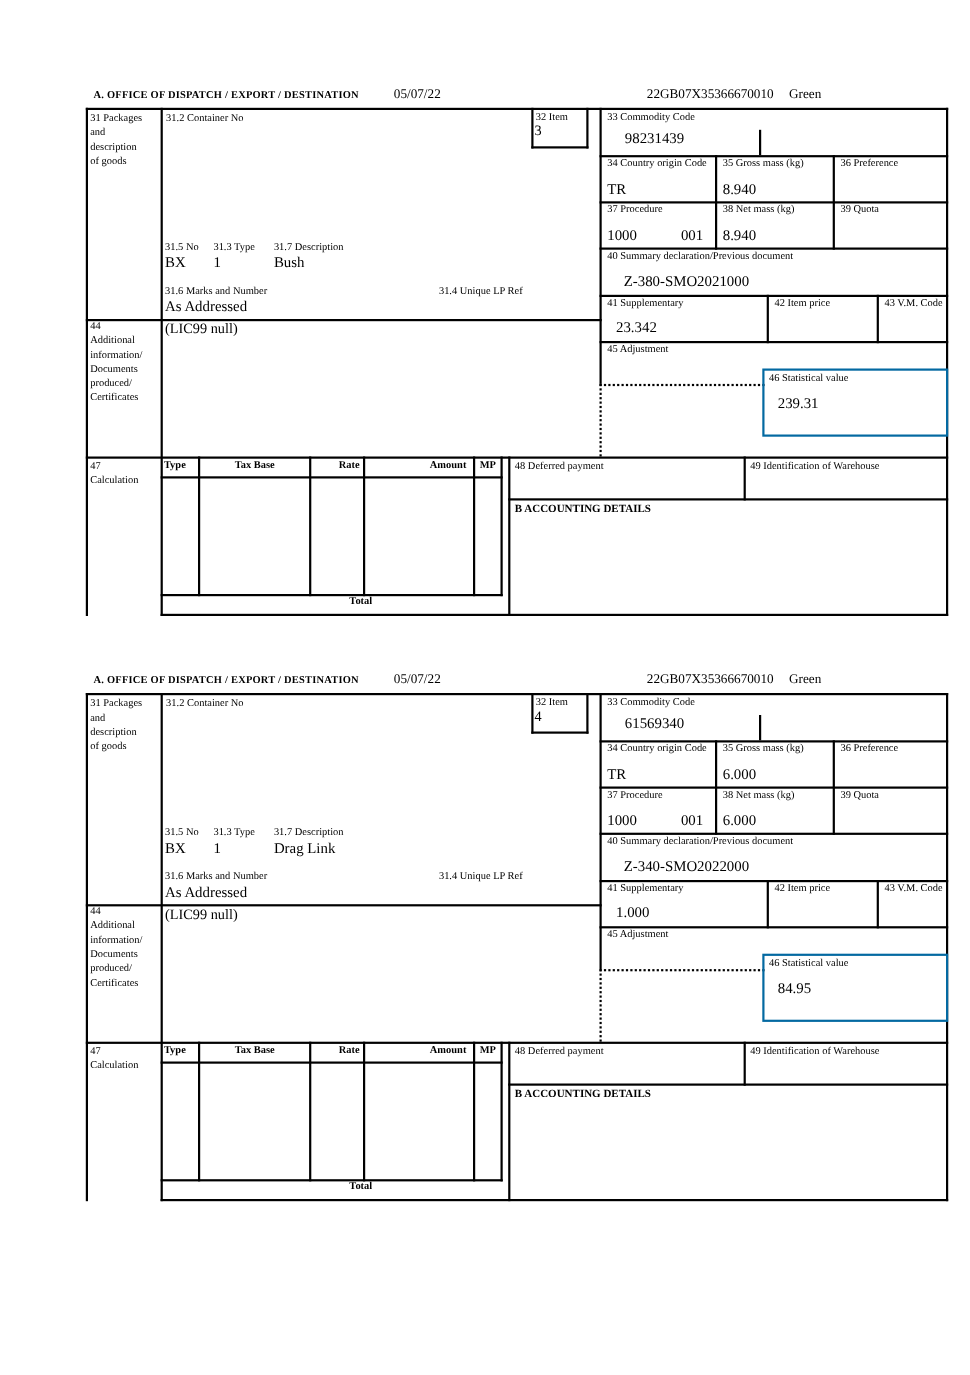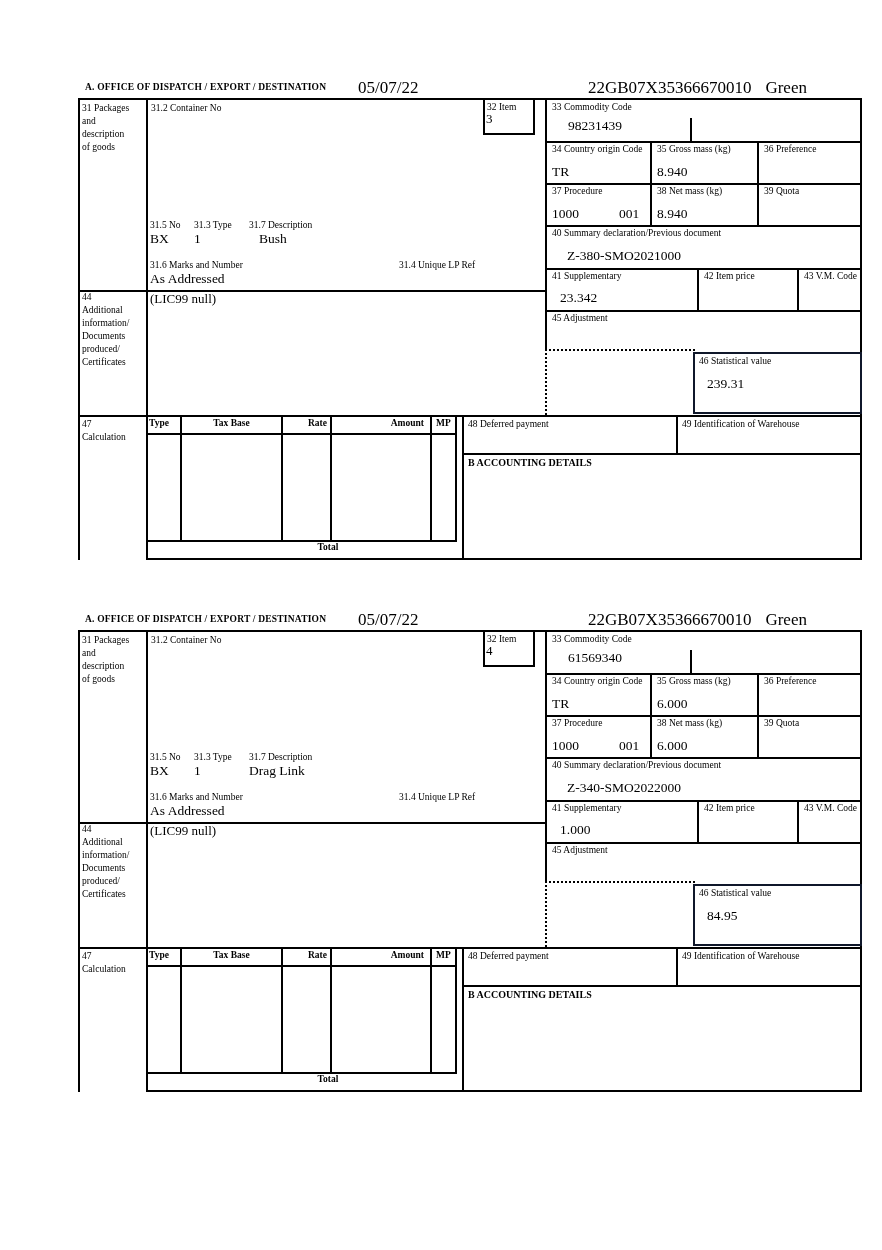--- a/index.html
+++ b/index.html
@@ -9,22 +9,22 @@
   .form-1{top:80px;}
   .form-2{top:612px;}
   .ln{position:absolute;background:#000;}
   .dot-v{position:absolute;border-left:2px dotted #000;width:0;background:none;}
   .dot-h{position:absolute;border-top:2px dotted #000;height:0;background:none;}
   .lbl{position:absolute;font-size:9.5px;line-height:11px;white-space:nowrap;}
   .val{position:absolute;font-size:13.5px;line-height:15px;white-space:nowrap;}
   .val-s{position:absolute;font-size:13px;line-height:14px;white-space:nowrap;}
   .bold{font-weight:bold;}
   .hdr-office{position:absolute;left:7px;top:2px;font-size:9.5px;font-weight:bold;letter-spacing:.2px;white-space:nowrap;}
-  .hdr-num{position:absolute;top:-2px;font-size:17px;white-space:nowrap;}
-  .box46{position:absolute;left:615px;top:272px;width:165px;height:58px;border:2px solid #0f172a;}
+  .hdr-num{position:absolute;top:-2px;font-size:12px;white-space:nowrap;}
+  .box46{position:absolute;left:615px;top:255px;width:165px;height:58px;border:2px solid #0369a1;}
   .box46 .l{position:absolute;left:4px;top:2px;font-size:9.5px;white-space:nowrap;}
   .box46 .v{position:absolute;left:12px;top:22px;font-size:13.5px;white-space:nowrap;}
   .gap{display:inline-block;width:40px;}
   .gap-sm{display:inline-block;width:14px;}
   .cth{position:absolute;top:338px;font-size:9.5px;font-weight:bold;}
 </style>
 </head>
 <body>
 
 <div id="page">
@@ -76,21 +76,21 @@
 
     <div class="lbl" style="left:73px;top:23px;">31.2 Container No</div>
     <div class="lbl" style="left:409px;top:22px;">32 Item</div>
     <div class="val-s" style="left:408px;top:32px;">3</div>
 
     <div class="lbl" style="left:72px;top:140px;">31.5 No</div>
     <div class="lbl" style="left:116px;top:140px;">31.3 Type</div>
     <div class="lbl" style="left:171px;top:140px;">31.7 Description</div>
     <div class="val" style="left:72px;top:151px;">BX</div>
     <div class="val" style="left:116px;top:151px;">1</div>
-    <div class="val" style="left:181px;top:151px;">Bush</div>
+    <div class="val" style="left:171px;top:151px;">Bush</div>
 
     <div class="lbl" style="left:72px;top:180px;">31.6 Marks and Number</div>
     <div class="lbl" style="left:321px;top:180px;">31.4 Unique LP Ref</div>
     <div class="val" style="left:72px;top:191px;">As Addressed</div>
 
     <div class="lbl" style="left:474px;top:22px;">33 Commodity Code</div>
     <div class="val" style="left:490px;top:38px;">98231439</div>
 
     <div class="lbl" style="left:474px;top:64px;">34 Country origin Code</div>
     <div class="val" style="left:474px;top:84px;">TR</div>

